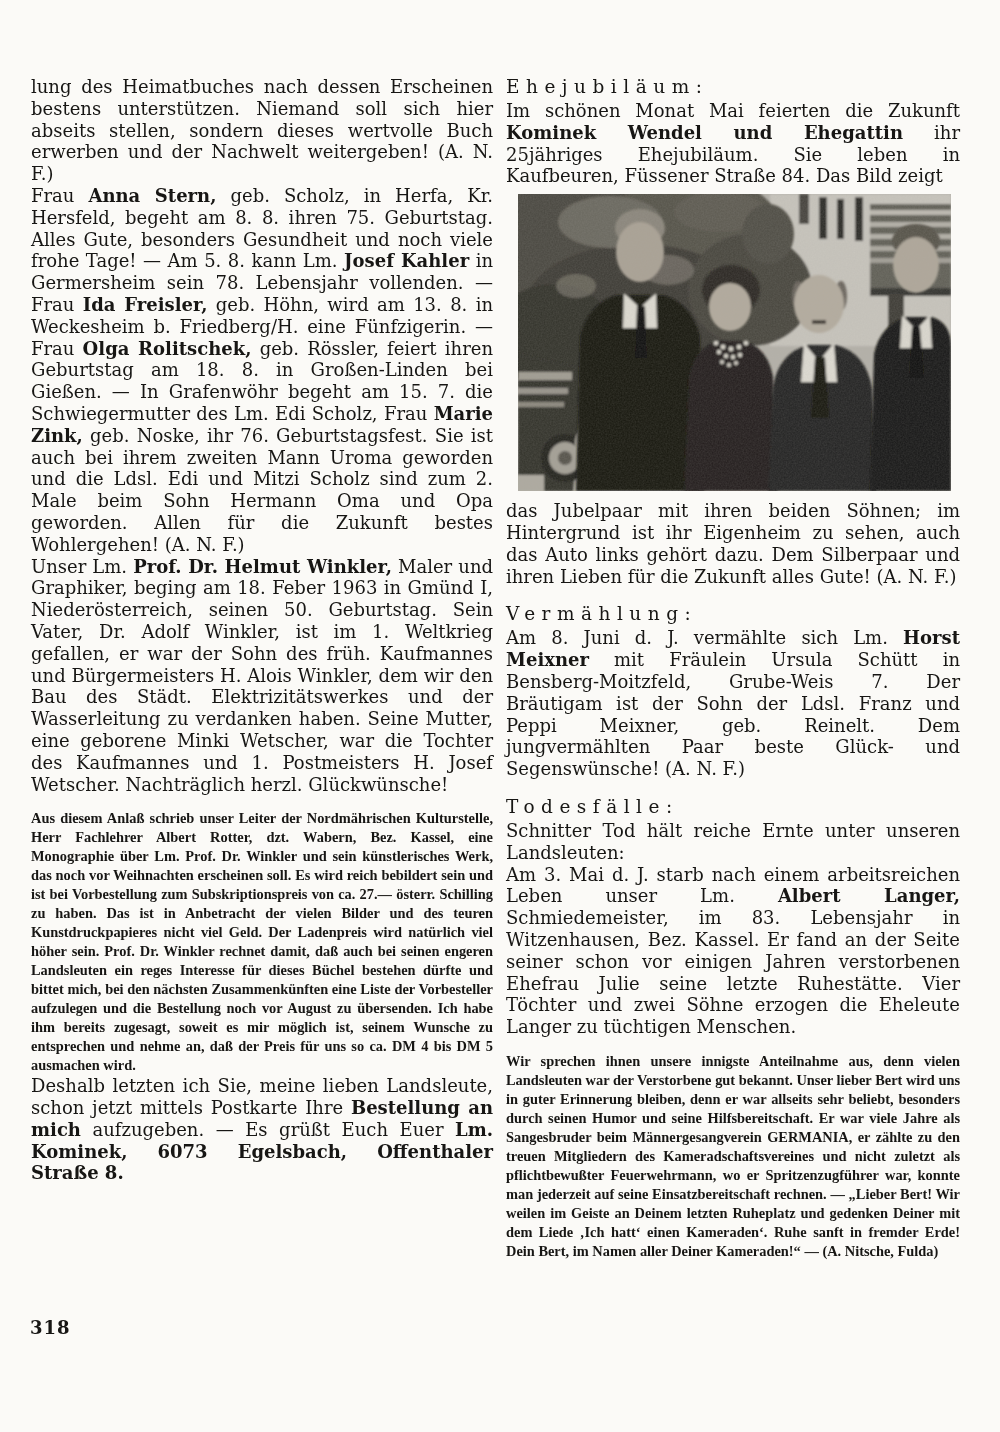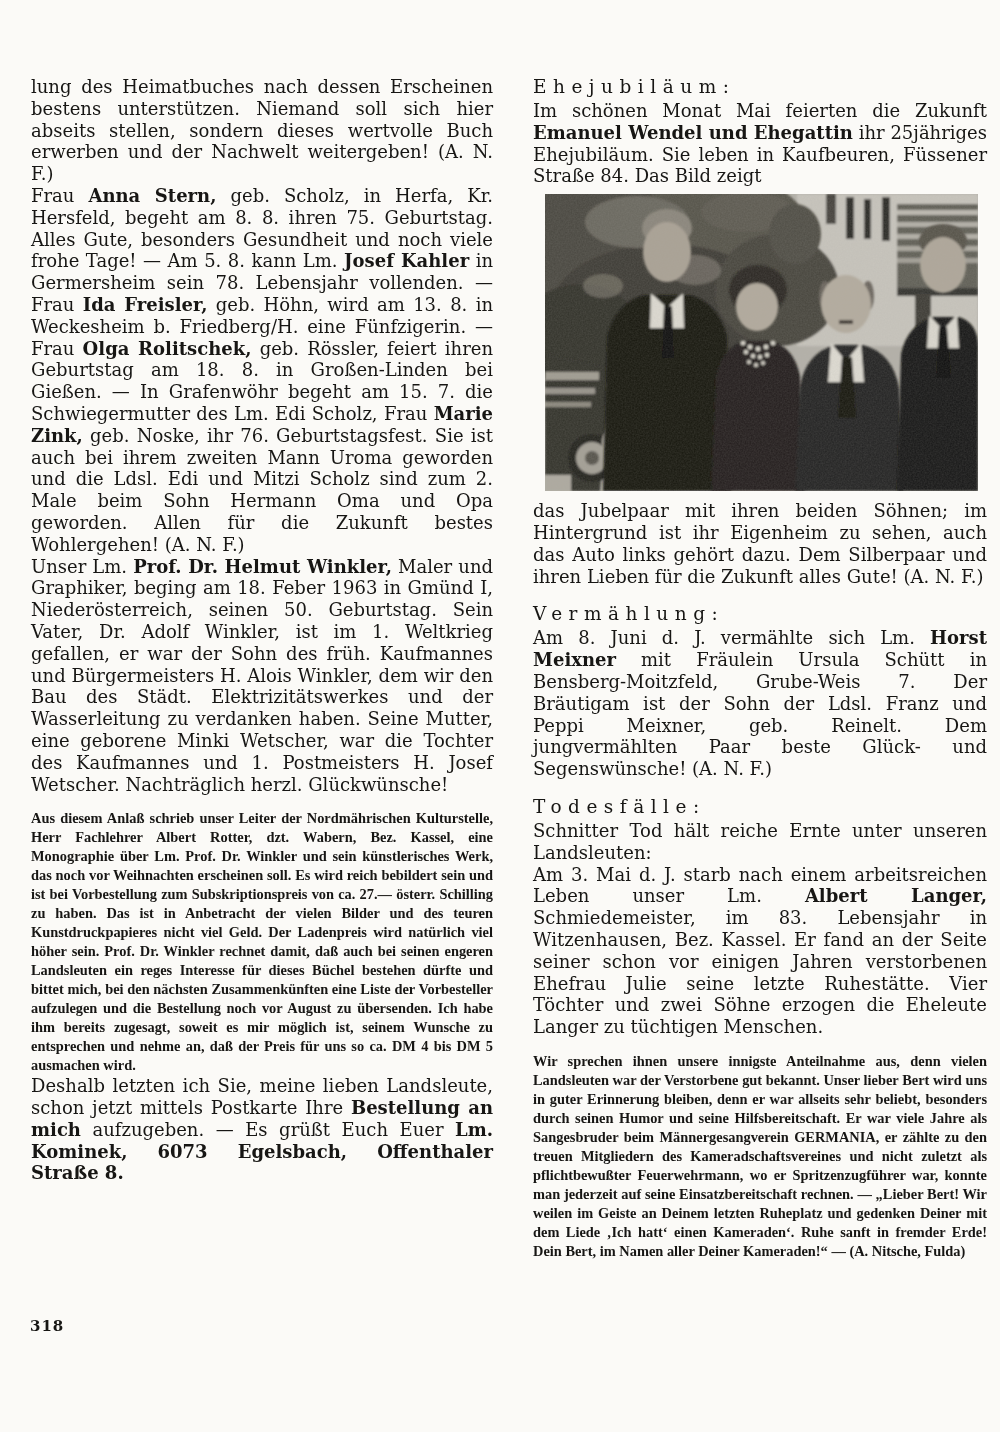--- a/index.html
+++ b/index.html
@@ -10,21 +10,21 @@
     color: #171614;
     -webkit-font-smoothing: antialiased;
   }
   .page {
     position: relative;
     width: 1000px; height: 1432px;
     overflow: hidden;
   }
   .columns {
     display: flex;
-    gap: 40px;
+    gap: 13px;
     padding: 76px 25px 0 31px;
   }
   .col-left  { width: 462px; flex: 0 0 462px; }
   .col-right { width: 454px; flex: 0 0 454px; }
 
   p.body {
     font-size: 18px;
     line-height: 21.8px;
     text-align: justify;
     margin: 0;
@@ -50,42 +50,42 @@
   h2.first { margin-top: 0; }
 
   .photo-wrap {
     margin: 7px 8px 9px 12px;
     width: 433px; height: 297px;
     line-height: 0;
   }
   .page-num {
     position: absolute;
     left: 30px; top: 1317px;
-    font-size: 15px;
+    font-size: 18px;
     font-weight: bold;
     letter-spacing: 1px;
   }
 </style>
 </head>
 <body>
 
 <div class="page">
   <div class="columns">
 
     <div class="col-left">
       <p class="body">lung des Heimatbuches nach dessen Erscheinen bestens unterstützen. Niemand soll sich hier abseits stellen, sondern dieses wertvolle Buch erwerben und der Nachwelt weitergeben! (A. N. F.)</p>
       <p class="body"><span>Frau </span><b>Anna Stern,</b><span> geb. Scholz, in Herfa, Kr. Hersfeld, begeht am 8. 8. ihren 75. Geburtstag. Alles Gute, besonders Gesundheit und noch viele frohe Tage! — Am 5. 8. kann Lm. </span><b>Josef Kahler</b><span> in Germersheim sein 78. Lebensjahr vollenden. — Frau </span><b>Ida Freisler,</b><span> geb. Höhn, wird am 13. 8. in Weckesheim b. Friedberg/H. eine Fünfzigerin. — Frau </span><b>Olga Rolitschek,</b><span> geb. Rössler, feiert ihren Geburtstag am 18. 8. in Großen-Linden bei Gießen. — In Grafenwöhr begeht am 15. 7. die Schwiegermutter des Lm. Edi Scholz, Frau </span><b>Marie Zink,</b><span> geb. Noske, ihr 76. Geburtstagsfest. Sie ist auch bei ihrem zweiten Mann Uroma geworden und die Ldsl. Edi und Mitzi Scholz sind zum 2. Male beim Sohn Hermann Oma und Opa geworden. Allen für die Zukunft bestes Wohlergehen! (A. N. F.)</span></p>
       <p class="body"><span>Unser Lm. </span><b>Prof. Dr. Helmut Winkler,</b><span> Maler und Graphiker, beging am 18. Feber 1963 in Gmünd I, Niederösterreich, seinen 50. Geburtstag. Sein Vater, Dr. Adolf Winkler, ist im 1. Weltkrieg gefallen, er war der Sohn des früh. Kaufmannes und Bürgermeisters H. Alois Winkler, dem wir den Bau des Städt. Elektrizitätswerkes und der Wasserleitung zu verdanken haben. Seine Mutter, eine geborene Minki Wetscher, war die Tochter des Kaufmannes und 1. Postmeisters H. Josef Wetscher. Nachträglich herzl. Glückwünsche!</span></p>
       <p class="small">Aus diesem Anlaß schrieb unser Leiter der Nordmährischen Kulturstelle, Herr Fachlehrer Albert Rotter, dzt. Wabern, Bez. Kassel, eine Monographie über Lm. Prof. Dr. Winkler und sein künstlerisches Werk, das noch vor Weihnachten erscheinen soll. Es wird reich bebildert sein und ist bei Vorbestellung zum Subskriptionspreis von ca. 27.— österr. Schilling zu haben. Das ist in Anbetracht der vielen Bilder und des teuren Kunstdruckpapieres nicht viel Geld. Der Ladenpreis wird natürlich viel höher sein. Prof. Dr. Winkler rechnet damit, daß auch bei seinen engeren Landsleuten ein reges Interesse für dieses Büchel bestehen dürfte und bittet mich, bei den nächsten Zusammenkünften eine Liste der Vorbesteller aufzulegen und die Bestellung noch vor August zu übersenden. Ich habe ihm bereits zugesagt, soweit es mir möglich ist, seinem Wunsche zu entsprechen und nehme an, daß der Preis für uns so ca. DM 4 bis DM 5 ausmachen wird.</p>
       <p class="body"><span>Deshalb letzten ich Sie, meine lieben Landsleute, schon jetzt mittels Postkarte Ihre </span><b>Bestellung an mich</b><span> aufzugeben. — Es grüßt Euch Euer </span><b>Lm. Kominek, 6073 Egelsbach, Offenthaler Straße 8.</b></p>
     </div>
 
     <div class="col-right">
       <h2 class="section-heading first">Ehejubiläum:</h2>
-      <p class="body"><span>Im schönen Monat Mai feierten die Zukunft </span><b>Emanuel Wendel und Ehegattin</b><span> ihr 25jähriges Ehejubiläum. Sie leben in Kaufbeuren, Füssener Straße 84. Das Bild zeigt</span></p>
+      <p class="body"><span>Im schönen Monat Mai feierten die Zukunft </span><b>Kominek Wendel und Ehegattin</b><span> ihr 25jähriges Ehejubiläum. Sie leben in Kaufbeuren, Füssener Straße 84. Das Bild zeigt</span></p>
 
       <div class="photo-wrap">
         <svg width="433" height="297" viewBox="0 0 433 297" xmlns="http://www.w3.org/2000/svg">
           <defs>
             <filter id="soft" x="-20%" y="-20%" width="140%" height="140%">
               <feGaussianBlur stdDeviation="1.3"></feGaussianBlur>
             </filter>
             <filter id="grain" x="0%" y="0%" width="100%" height="100%">
               <feTurbulence type="fractalNoise" baseFrequency="0.65" numOctaves="2" stitchTiles="stitch"></feTurbulence>
               <feColorMatrix type="matrix" values="0 0 0 0 0.42  0 0 0 0 0.41  0 0 0 0 0.38  0 0 0 0.6 0"></feColorMatrix>

